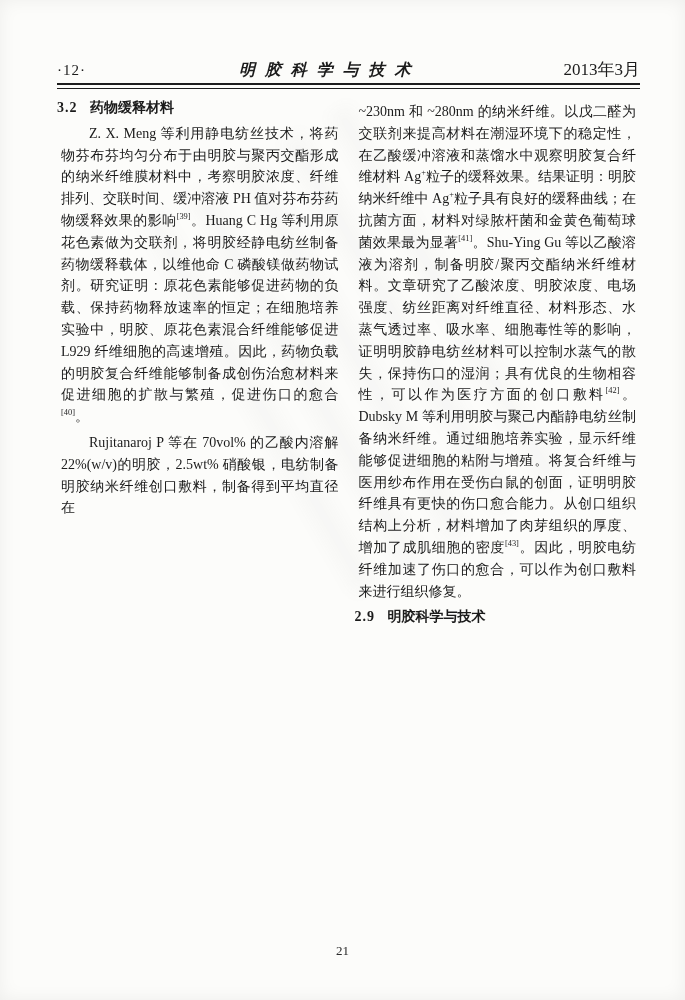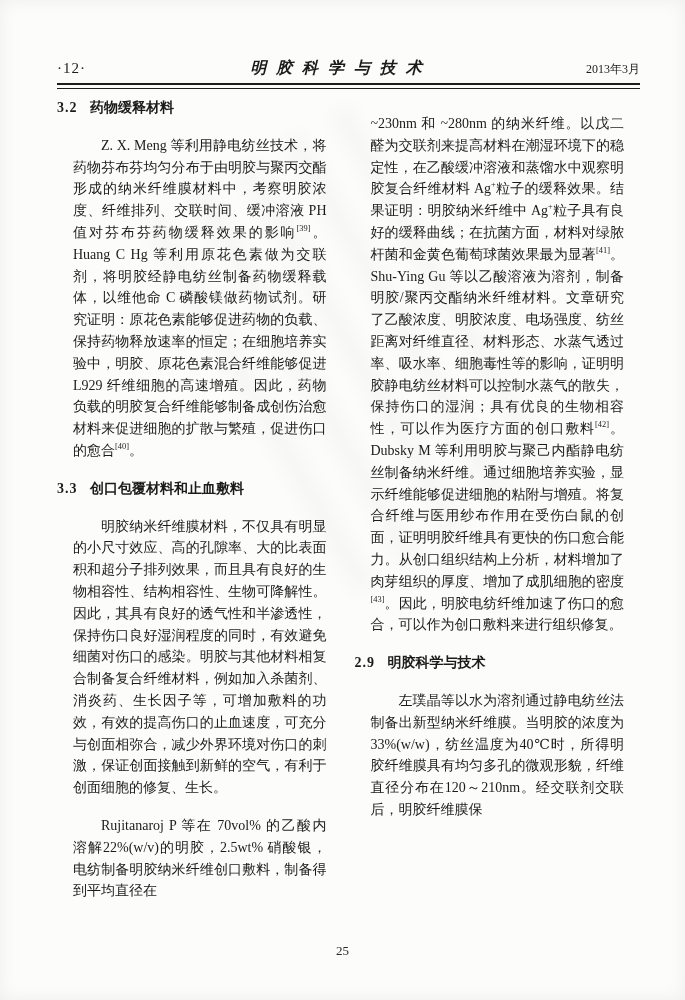--- a/index.html
+++ b/index.html
@@ -7,28 +7,28 @@
     width:685px;height:1000px;position:relative;overflow:hidden;
     background:#fcfcfa;
     font-family:"Liberation Serif","DejaVu Serif",serif;
     color:#1b1b1b;
     box-shadow:inset 0 0 18px rgba(0,0,0,0.06);
   }
   .content{position:absolute;top:58px;left:57px;width:583px;}
   .hdr{display:flex;justify-content:space-between;align-items:baseline;height:22px;}
   .hdr .pageno{font-size:15px;letter-spacing:1px;}
   .hdr .jtitle{font-size:16px;font-weight:bold;letter-spacing:0.62em;text-indent:0.62em;font-style:italic;}
-  .hdr .idate{font-size:12px;}
+  .hdr .idate{font-size:17px;}
   .rule{margin-top:3px;border-top:2.5px solid #1d1d1d;border-bottom:1.2px solid #1d1d1d;height:3px;}
   .cols{display:flex;gap:12px;margin-top:8px;}
   .col{width:287px;height:856px;overflow:hidden;font-size:14px;line-height:21.8px;text-align:justify;}
   .heading{font-weight:bold;}
   .heading .num{letter-spacing:1px;}
   .heading .ht{margin-left:0.9em;}
-  p{margin:16px;text-indent:2em;}
+  p{margin:4px;text-indent:2em;}
   p.cont{text-indent:0;}
   sup{font-size:0.6em;line-height:0;vertical-align:super;}
   .footer{position:absolute;top:943px;left:0;width:685px;text-align:center;font-size:13px;color:#2a2a2a;}
   .wm{
     position:absolute;top:130px;left:230px;width:260px;height:430px;
     transform:rotate(-30deg);
     background:repeating-linear-gradient(90deg,rgba(140,140,140,0.14) 0 26px,transparent 26px 54px);
     filter:blur(7px);opacity:.3;pointer-events:none;
   }
 </style>
@@ -44,30 +44,25 @@
     <span class="idate">2013年3月</span>
   </div>
   <div class="rule"></div>
 
   <div class="cols">
     <div class="col">
       <div class="heading">
         <span class="num">3.2</span><span class="ht">药物缓释材料</span>
       </div>
       <p>Z. X. Meng 等利用静电纺丝技术，将药物芬布芬均匀分布于由明胶与聚丙交酯形成的纳米纤维膜材料中，考察明胶浓度、纤维排列、交联时间、缓冲溶液 PH 值对芬布芬药物缓释效果的影响<sup>[39]</sup>。Huang C Hg 等利用原花色素做为交联剂，将明胶经静电纺丝制备药物缓释载体，以维他命 C 磷酸镁做药物试剂。研究证明：原花色素能够促进药物的负载、保持药物释放速率的恒定；在细胞培养实验中，明胶、原花色素混合纤维能够促进 L929 纤维细胞的高速增殖。因此，药物负载的明胶复合纤维能够制备成创伤治愈材料来促进细胞的扩散与繁殖，促进伤口的愈合<sup>[40]</sup>。</p>
-      <div class="heading">
-        <span class="num">3.3</span><span class="ht">创口包覆材料和止血敷料</span>
-      </div>
-      <p>明胶纳米纤维膜材料，不仅具有明显的小尺寸效应、高的孔隙率、大的比表面积和超分子排列效果，而且具有良好的生物相容性、结构相容性、生物可降解性。因此，其具有良好的透气性和半渗透性，保持伤口良好湿润程度的同时，有效避免细菌对伤口的感染。明胶与其他材料相复合制备复合纤维材料，例如加入杀菌剂、消炎药、生长因子等，可增加敷料的功效，有效的提高伤口的止血速度，可充分与创面相弥合，减少外界环境对伤口的刺激，保证创面接触到新鲜的空气，有利于创面细胞的修复、生长。</p>
       <p>Rujitanaroj P 等在 70vol% 的乙酸内溶解22%(w/v)的明胶，2.5wt% 硝酸银，电纺制备明胶纳米纤维创口敷料，制备得到平均直径在</p>
     </div>
 
     <div class="col">
       <p class="cont">~230nm 和 ~280nm 的纳米纤维。以戊二醛为交联剂来提高材料在潮湿环境下的稳定性，在乙酸缓冲溶液和蒸馏水中观察明胶复合纤维材料 Ag<sup>+</sup>粒子的缓释效果。结果证明：明胶纳米纤维中 Ag<sup>+</sup>粒子具有良好的缓释曲线；在抗菌方面，材料对绿脓杆菌和金黄色葡萄球菌效果最为显著<sup>[41]</sup>。Shu-Ying Gu 等以乙酸溶液为溶剂，制备明胶/聚丙交酯纳米纤维材料。文章研究了乙酸浓度、明胶浓度、电场强度、纺丝距离对纤维直径、材料形态、水蒸气透过率、吸水率、细胞毒性等的影响，证明明胶静电纺丝材料可以控制水蒸气的散失，保持伤口的湿润；具有优良的生物相容性，可以作为医疗方面的创口敷料<sup>[42]</sup>。Dubsky M 等利用明胶与聚己内酯静电纺丝制备纳米纤维。通过细胞培养实验，显示纤维能够促进细胞的粘附与增殖。将复合纤维与医用纱布作用在受伤白鼠的创面，证明明胶纤维具有更快的伤口愈合能力。从创口组织结构上分析，材料增加了肉芽组织的厚度、增加了成肌细胞的密度<sup>[43]</sup>。因此，明胶电纺纤维加速了伤口的愈合，可以作为创口敷料来进行组织修复。</p>
       <div class="heading">
         <span class="num">2.9</span><span class="ht">明胶科学与技术</span>
       </div>
-      <p>左璞晶等以水为溶剂通过静电纺丝法制备出新型纳米纤维膜。当明胶的浓度为33%(w/w)，纺丝温度为40℃时，所得明胶纤维膜具有均匀多孔的微观形貌，纤维直径分布在120～210nm。经交联剂交联后，明胶纤维膜保</p>
     </div>
   </div>
 </div>
 
-<div class="footer">25</div>
+<div class="footer">21</div>
 
 </body></html>

